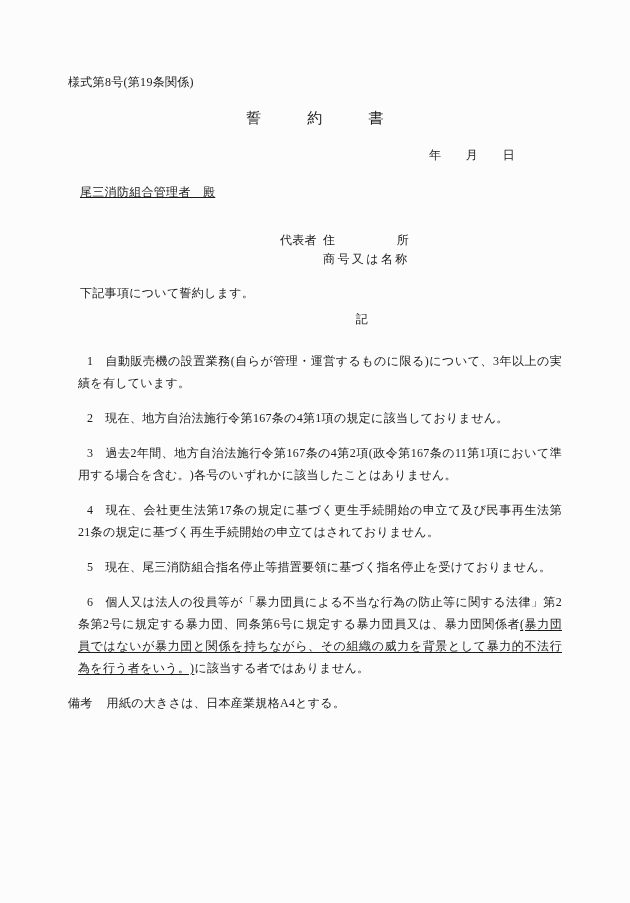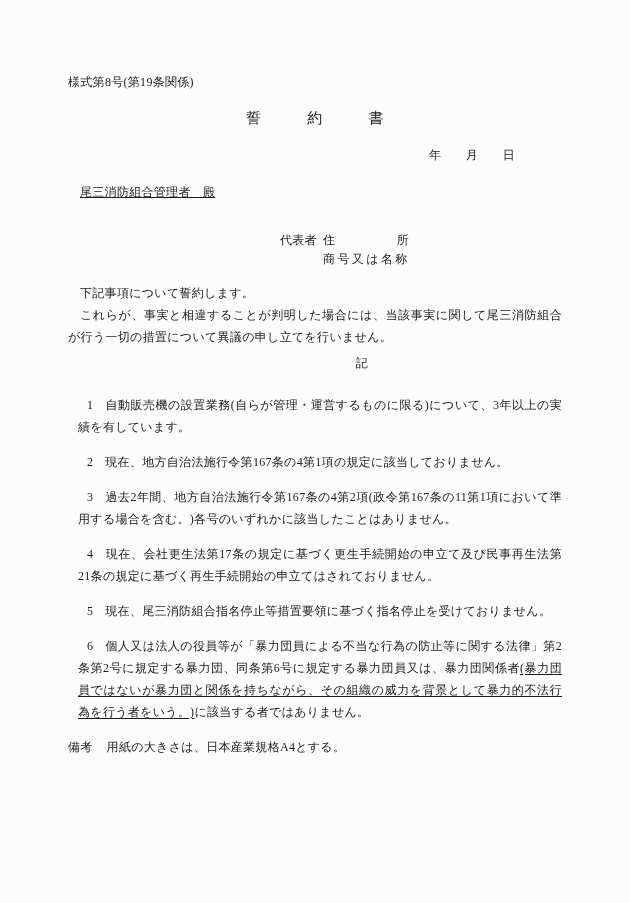--- a/index.html
+++ b/index.html
@@ -113,21 +113,20 @@
     <div class="rep-line">
       <span class="rep-prefix">代表者</span><span class="spread">住　　　　　所</span>
     </div>
     <div class="rep-line rep-indent">
       <span class="spread2">商号又は名称</span>
     </div>
   </div>
 
   <div class="intro">
     <p class="para">下記事項について誓約します。</p>
-    <p class="para">これらが、事実と相違することが判明した場合には、当該事実に関して尾三消防組合が行う一切の措置について異議の申し立てを行いません。</p>
   </div>
 
   <div class="record-marker">記</div>
 
   <div class="items">
     <div class="item">
       <span class="item-num">1</span><span>自動販売機の設置業務(自らが管理・運営するものに限る)について、3年以上の実績を有しています。</span>
     </div>
     <div class="item">
       <span class="item-num">2</span><span>現在、地方自治法施行令第167条の4第1項の規定に該当しておりません。</span>

